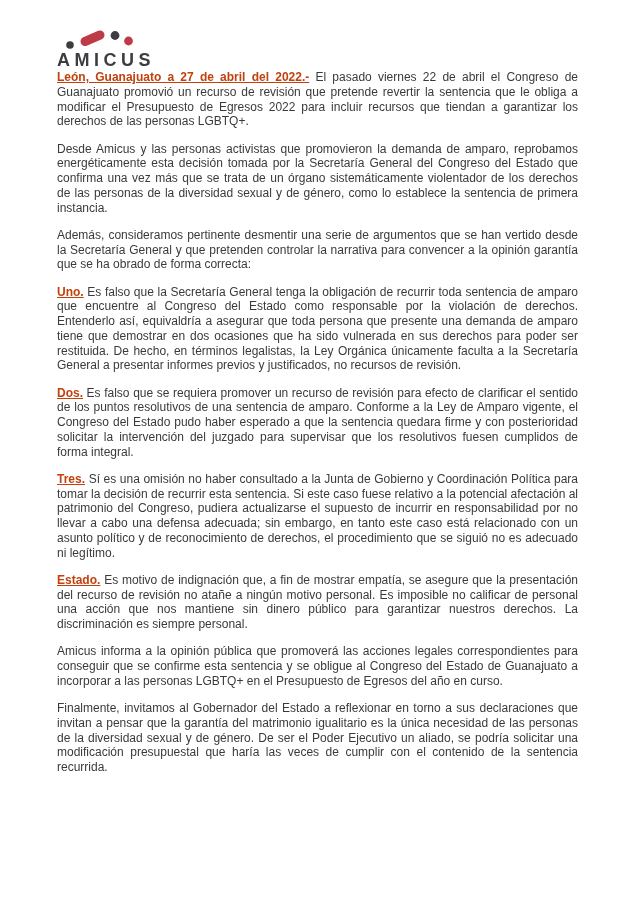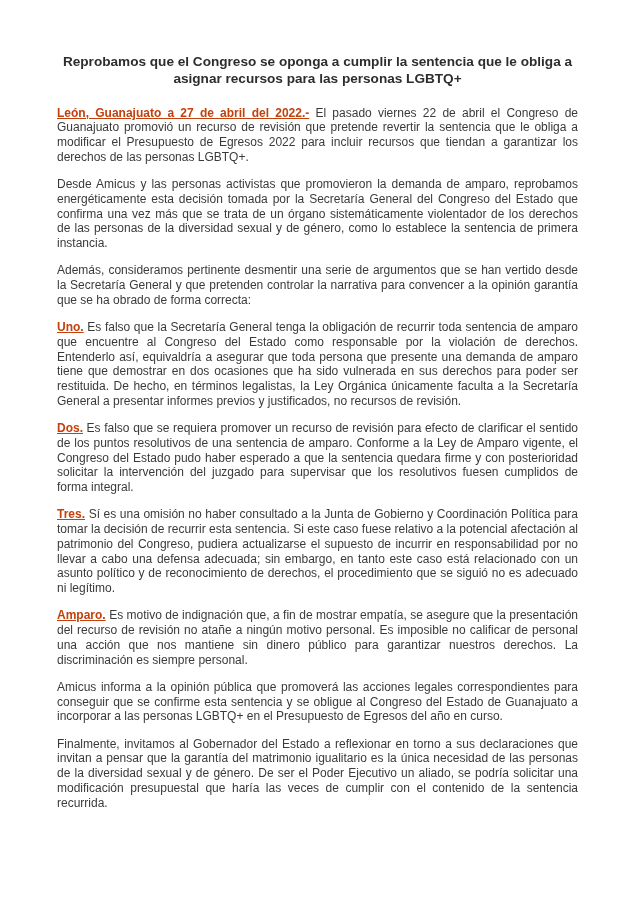--- a/index.html
+++ b/index.html
@@ -57,28 +57,36 @@
   .body-text p strong {
     color: #c2410c;
     text-decoration: underline;
   }
 </style>
 </head>
 <body>
 
 <div class="page">
 
+  <div class="logo">
+    <svg class="logo-dots" width="74" height="21" viewBox="0 0 74 21" aria-hidden="true">
+      <circle cx="6" cy="16" r="3.8" fill="#3d3c41"></circle>
+      <line x1="21" y1="12.5" x2="36" y2="6" stroke="#bf3a47" stroke-width="9" stroke-linecap="round"></line>
+      <circle cx="51" cy="6.5" r="4.4" fill="#3d3c41"></circle>
+      <circle cx="64.5" cy="12" r="4.4" fill="#bf3a47"></circle>
+    </svg>
+    <span class="brand">AMICUS</span>
+  </div>
 
-  <h1 class="doc-title">Reprobamos que el Congreso se oponga a cumplir la sentencia que le obliga a asignar recursos para las personas LGBTQ+</h1>
 
   <div class="body-text">
     <p><strong>León, Guanajuato a 27 de abril del 2022.-</strong> <span>El pasado viernes 22 de abril el Congreso de Guanajuato promovió un recurso de revisión que pretende revertir la sentencia que le obliga a modificar el Presupuesto de Egresos 2022 para incluir recursos que tiendan a garantizar los derechos de las personas LGBTQ+.</span></p>
     <p><strong></strong> <span>Desde Amicus y las personas activistas que promovieron la demanda de amparo, reprobamos energéticamente esta decisión tomada por la Secretaría General del Congreso del Estado que confirma una vez más que se trata de un órgano sistemáticamente violentador de los derechos de las personas de la diversidad sexual y de género, como lo establece la sentencia de primera instancia.</span></p>
     <p><strong></strong> <span>Además, consideramos pertinente desmentir una serie de argumentos que se han vertido desde la Secretaría General y que pretenden controlar la narrativa para convencer a la opinión garantía que se ha obrado de forma correcta:</span></p>
     <p><strong>Uno.</strong> <span>Es falso que la Secretaría General tenga la obligación de recurrir toda sentencia de amparo que encuentre al Congreso del Estado como responsable por la violación de derechos. Entenderlo así, equivaldría a asegurar que toda persona que presente una demanda de amparo tiene que demostrar en dos ocasiones que ha sido vulnerada en sus derechos para poder ser restituida. De hecho, en términos legalistas, la Ley Orgánica únicamente faculta a la Secretaría General a presentar informes previos y justificados, no recursos de revisión.</span></p>
     <p><strong>Dos.</strong> <span>Es falso que se requiera promover un recurso de revisión para efecto de clarificar el sentido de los puntos resolutivos de una sentencia de amparo. Conforme a la Ley de Amparo vigente, el Congreso del Estado pudo haber esperado a que la sentencia quedara firme y con posterioridad solicitar la intervención del juzgado para supervisar que los resolutivos fuesen cumplidos de forma integral.</span></p>
     <p><strong>Tres.</strong> <span>Sí es una omisión no haber consultado a la Junta de Gobierno y Coordinación Política para tomar la decisión de recurrir esta sentencia. Si este caso fuese relativo a la potencial afectación al patrimonio del Congreso, pudiera actualizarse el supuesto de incurrir en responsabilidad por no llevar a cabo una defensa adecuada; sin embargo, en tanto este caso está relacionado con un asunto político y de reconocimiento de derechos, el procedimiento que se siguió no es adecuado ni legítimo.</span></p>
-    <p><strong>Amparo.</strong> <span>Es motivo de indignación que, a fin de mostrar empatía, se asegure que la presentación del recurso de revisión no atañe a ningún motivo personal. Es imposible no calificar de personal una acción que nos mantiene sin dinero público para garantizar nuestros derechos. La discriminación es siempre personal.</span></p>
+    <p><strong>Estado.</strong> <span>Es motivo de indignación que, a fin de mostrar empatía, se asegure que la presentación del recurso de revisión no atañe a ningún motivo personal. Es imposible no calificar de personal una acción que nos mantiene sin dinero público para garantizar nuestros derechos. La discriminación es siempre personal.</span></p>
     <p><strong></strong> <span>Amicus informa a la opinión pública que promoverá las acciones legales correspondientes para conseguir que se confirme esta sentencia y se obligue al Congreso del Estado de Guanajuato a incorporar a las personas LGBTQ+ en el Presupuesto de Egresos del año en curso.</span></p>
     <p><strong></strong> <span>Finalmente, invitamos al Gobernador del Estado a reflexionar en torno a sus declaraciones que invitan a pensar que la garantía del matrimonio igualitario es la única necesidad de las personas de la diversidad sexual y de género. De ser el Poder Ejecutivo un aliado, se podría solicitar una modificación presupuestal que haría las veces de cumplir con el contenido de la sentencia recurrida.</span></p>
   </div>
 
 </div>
 
 </body></html>

